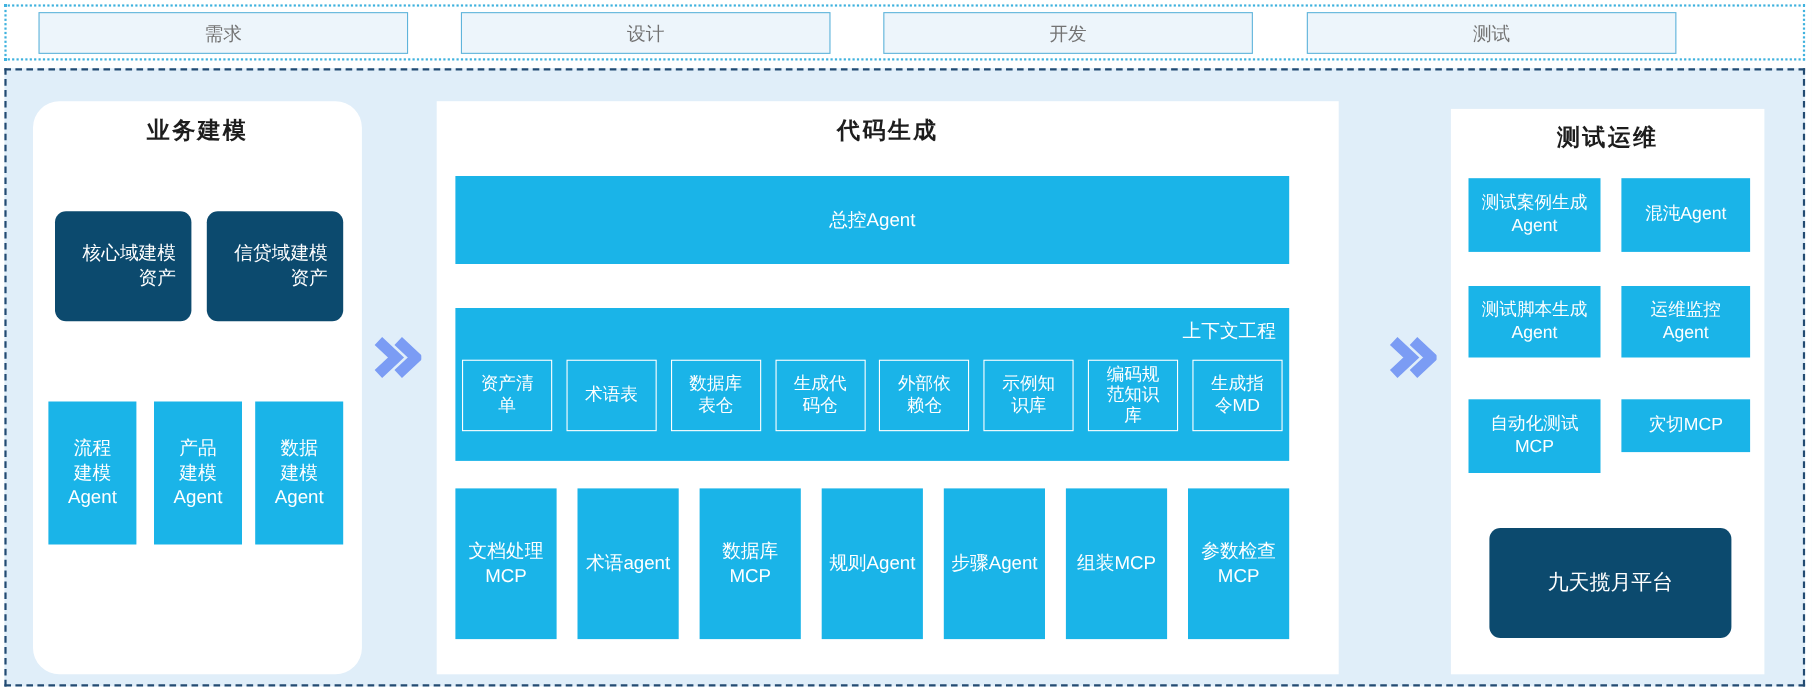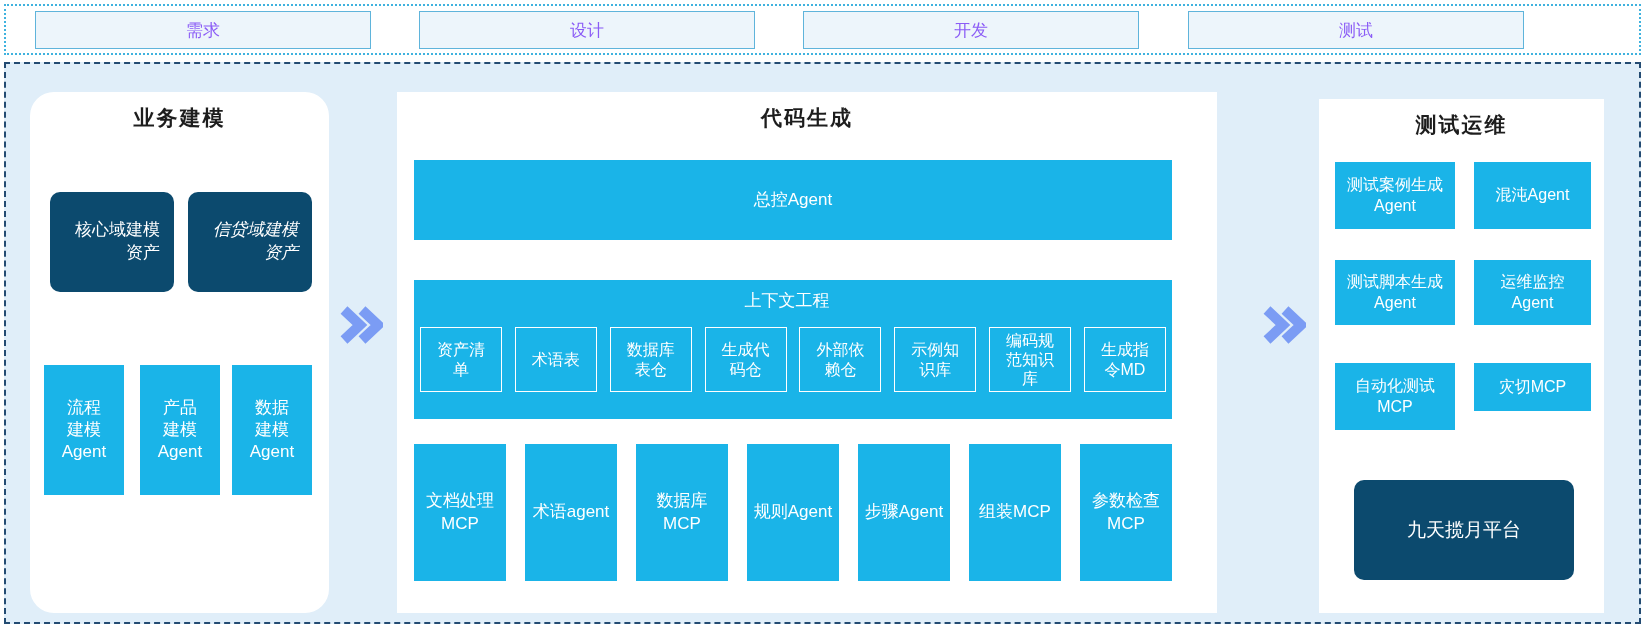--- a/index.html
+++ b/index.html
@@ -3,21 +3,21 @@
 <meta charset="utf-8">
 <style>
   * { box-sizing: border-box; margin: 0; padding: 0; }
   body { font-family: "Liberation Sans", sans-serif; background: #ffffff; }
   .stage { position: relative; width: 1647px; height: 629px; background: #ffffff; overflow: hidden; }
 
   
   .phase-band { position: absolute; left: 4px; top: 4px; width: 1637px; height: 51px;
     border: 2px dotted #3FB2DE; background: #ffffff; }
   .phase-box { position: absolute; top: 5px; width: 336px; height: 38px;
-    background: #EDF5FB; border: 1px solid #5FB4DB; color: #8b5cf6;
+    background: #EDF5FB; border: 1px solid #5FB4DB; color: #737373;
     font-size: 17px; display: flex; align-items: center; justify-content: center; }
   .phase-1 { left: 29px; } .phase-2 { left: 413px; } .phase-3 { left: 797px; } .phase-4 { left: 1182px; }
 
   
   .main { position: absolute; left: 4px; top: 62px; width: 1637px; height: 562px;
     border: 2px dashed #234B72; background: #E0EEF9; }
 
   .card { position: absolute; background: #ffffff; }
   .card-left   { left: 24px;  top: 28px; width: 299px; height: 521px; border-radius: 24px; }
   .card-mid    { left: 391px; top: 28px; width: 820px; height: 521px; }
@@ -28,29 +28,29 @@
 
   .navy-box { position: absolute; background: #0c4a6e; border-radius: 10px; color: #ffffff;
     display: flex; align-items: center; justify-content: center; text-align: right;
     font-size: 17px; line-height: 1.35; }
   .cyan-box { position: absolute; background: #1AB4E8; color: #ffffff;
     display: flex; align-items: center; justify-content: center; text-align: center;
     font-size: 17px; line-height: 1.3; }
 
   
   .asset-1 { left: 20px;  top: 100px; width: 124px; height: 100px; padding: 0 14px; }
-  .asset-2 { left: 158px; top: 100px; width: 124px; height: 100px; padding: 0 14px; font-style: italic; }
+  .asset-2 { left: 158px; top: 100px; width: 124px; height: 100px; padding: 0 14px; }
   .bm-agent { top: 273px; width: 80px; height: 130px; padding: 0 32px; }
   .bm-agent-1 { left: 14px; } .bm-agent-2 { left: 110px; } .bm-agent-3 { left: 202px; }
 
   
   .master-bar { left: 17px; top: 68px; width: 758px; height: 80px; }
   .context-panel { position: absolute; left: 17px; top: 188px; width: 758px; height: 139px;
     background: #1AB4E8; }
-  .context-title { position: absolute; top: 9px; left: 0; right: 12px; text-align: center;
+  .context-title { position: absolute; top: 9px; left: 0; right: 12px; text-align: right;
     color: #ffffff; font-size: 17px; }
   .context-row { position: absolute; top: 47px; left: 6px; right: 6px; height: 65px;
     display: flex; justify-content: space-between; }
   .context-cell { width: 82px; height: 65px; border: 1px solid #ffffff; color: #ffffff;
     font-size: 16px; line-height: 1.2; display: flex; align-items: center; justify-content: center;
     text-align: center; padding: 0 12px; }
   .tools-row { position: absolute; left: 17px; top: 352px; width: 758px; height: 137px;
     display: flex; justify-content: space-between; }
   .tool-box { width: 92px; height: 137px; background: #1AB4E8; color: #ffffff;
     font-size: 17px; line-height: 1.3; display: flex; align-items: center; justify-content: center;

